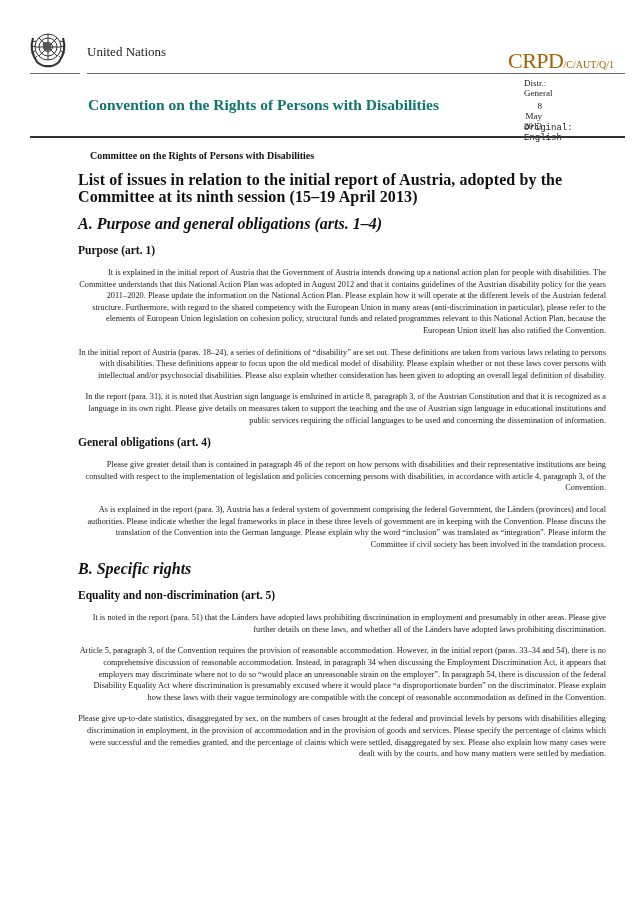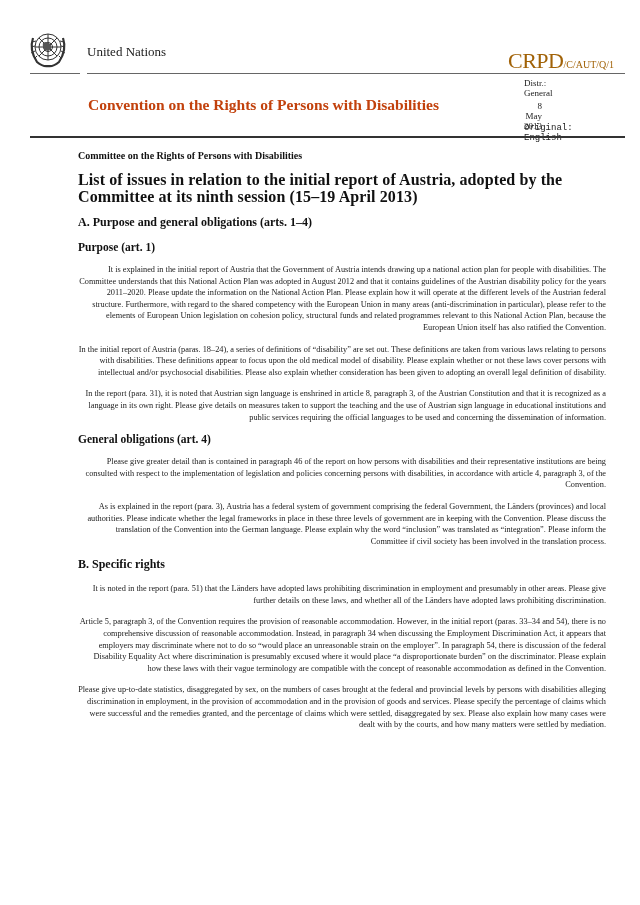--- a/index.html
+++ b/index.html
@@ -9,31 +9,31 @@
 
   
   .un-emblem { position: absolute; left: 27px; top: 28px; width: 42px; height: 42px; }
   .un-name { position: absolute; left: 87px; top: 44px; font-size: 13px; color: #222; }
   .symbol { position: absolute; left: 508px; top: 48px; font-size: 22px; color: #a16207; letter-spacing: -0.5px; }
   .symbol .sub { font-size: 10px; letter-spacing: 0; }
   .rule-top { position: absolute; left: 87px; top: 73px; width: 538px; height: 0; border-top: 1.5px solid #666; }
   .rule-emblem { position: absolute; left: 30px; top: 73px; width: 50px; height: 0; border-top: 1px solid #666; }
   .rule-bottom { position: absolute; left: 30px; top: 136px; width: 595px; height: 0; border-top: 2px solid #333; }
 
-  .convention { position: absolute; left: 88px; top: 96px; font-size: 15.5px; font-weight: bold; color: #c2410c; }
+  .convention { position: absolute; left: 88px; top: 96px; font-size: 15.5px; font-weight: bold; color: #0f766e; }
   .meta { position: absolute; left: 484px; font-size: 9px; color: #222; margin-left: 40px; }
   .meta-distr { top: 78px; }
   .meta-date { top: 101px; text-align: right; }
   .meta-orig { top: 123px; font-family: Liberation Mono, monospace; }
 
   
   .content { position: absolute; left: 78px; top: 150px; width: 528px; }
-  .committee { font-size: 10px; font-weight: bold; margin: 0 0 10px 0; }
+  .committee { font-size: 10px; font-weight: bold; margin: 0 0 10px 12px; }
   .doc-title { font-size: 16px; font-weight: bold; line-height: 17px; margin: 4px 0 10px 0; letter-spacing: 0.1px; }
-  .section-h { font-size: 12px; font-weight: bold; margin: 0 0 11px 0; }
+  .section-h { font-size: 16px; font-weight: bold; margin: 0 0 11px 0; font-style: italic; }
   .sub-h { font-size: 11.5px; font-weight: bold; margin: 0 0 11px 0; }
   .para { font-size: 8.3px; line-height: 11.6px; margin: 0 0 10px 0; text-align: right; color: #1a1a1a; }
 </style>
 </head>
 <body>
 
 <div class="page">
 
   <svg class="un-emblem" viewBox="0 0 42 42">
     <g fill="none" stroke="#333" stroke-width="1">
@@ -79,17 +79,18 @@
 
     <p class="para">In the initial report of Austria (paras. 18–24), a series of definitions of “disability” are set out. These definitions are taken from various laws relating to persons with disabilities. These definitions appear to focus upon the old medical model of disability. Please explain whether or not these laws cover persons with intellectual and/or psychosocial disabilities. Please also explain whether consideration has been given to adopting an overall legal definition of disability.</p>
     <p class="para">In the report (para. 31), it is noted that Austrian sign language is enshrined in article 8, paragraph 3, of the Austrian Constitution and that it is recognized as a language in its own right. Please give details on measures taken to support the teaching and the use of Austrian sign language in educational institutions and public services requiring the official languages to be used and concerning the dissemination of information.</p>
 
     <div class="sub-h">General obligations (art. 4)</div>
     <p class="para">Please give greater detail than is contained in paragraph 46 of the report on how persons with disabilities and their representative institutions are being consulted with respect to the implementation of legislation and policies concerning persons with disabilities, in accordance with article 4, paragraph 3, of the Convention.</p>
     <p class="para">As is explained in the report (para. 3), Austria has a federal system of government comprising the federal Government, the Länders (provinces) and local authorities. Please indicate whether the legal frameworks in place in these three levels of government are in keeping with the Convention. Please discuss the translation of the Convention into the German language. Please explain why the word “inclusion” was translated as “integration”. Please inform the Committee if civil society has been involved in the translation process.</p>
 
     <div class="section-h">B. Specific rights</div>
 
+    <div class="sub-h">Equality and non-discrimination (art. 5)</div>
     <p class="para">It is noted in the report (para. 51) that the Länders have adopted laws prohibiting discrimination in employment and presumably in other areas. Please give further details on these laws, and whether all of the Länders have adopted laws prohibiting discrimination.</p>
     <p class="para">Article 5, paragraph 3, of the Convention requires the provision of reasonable accommodation. However, in the initial report (paras. 33–34 and 54), there is no comprehensive discussion of reasonable accommodation. Instead, in paragraph 34 when discussing the Employment Discrimination Act, it appears that employers may discriminate where not to do so “would place an unreasonable strain on the employer”. In paragraph 54, there is discussion of the federal Disability Equality Act where discrimination is presumably excused where it would place “a disproportionate burden” on the discriminator. Please explain how these laws with their vague terminology are compatible with the concept of reasonable accommodation as defined in the Convention.</p>
     <p class="para">Please give up-to-date statistics, disaggregated by sex, on the numbers of cases brought at the federal and provincial levels by persons with disabilities alleging discrimination in employment, in the provision of accommodation and in the provision of goods and services. Please specify the percentage of claims which were successful and the remedies granted, and the percentage of claims which were settled, disaggregated by sex. Please also explain how many cases were dealt with by the courts, and how many matters were settled by mediation.</p>
   </div>
 </div>
 
 </body></html>

